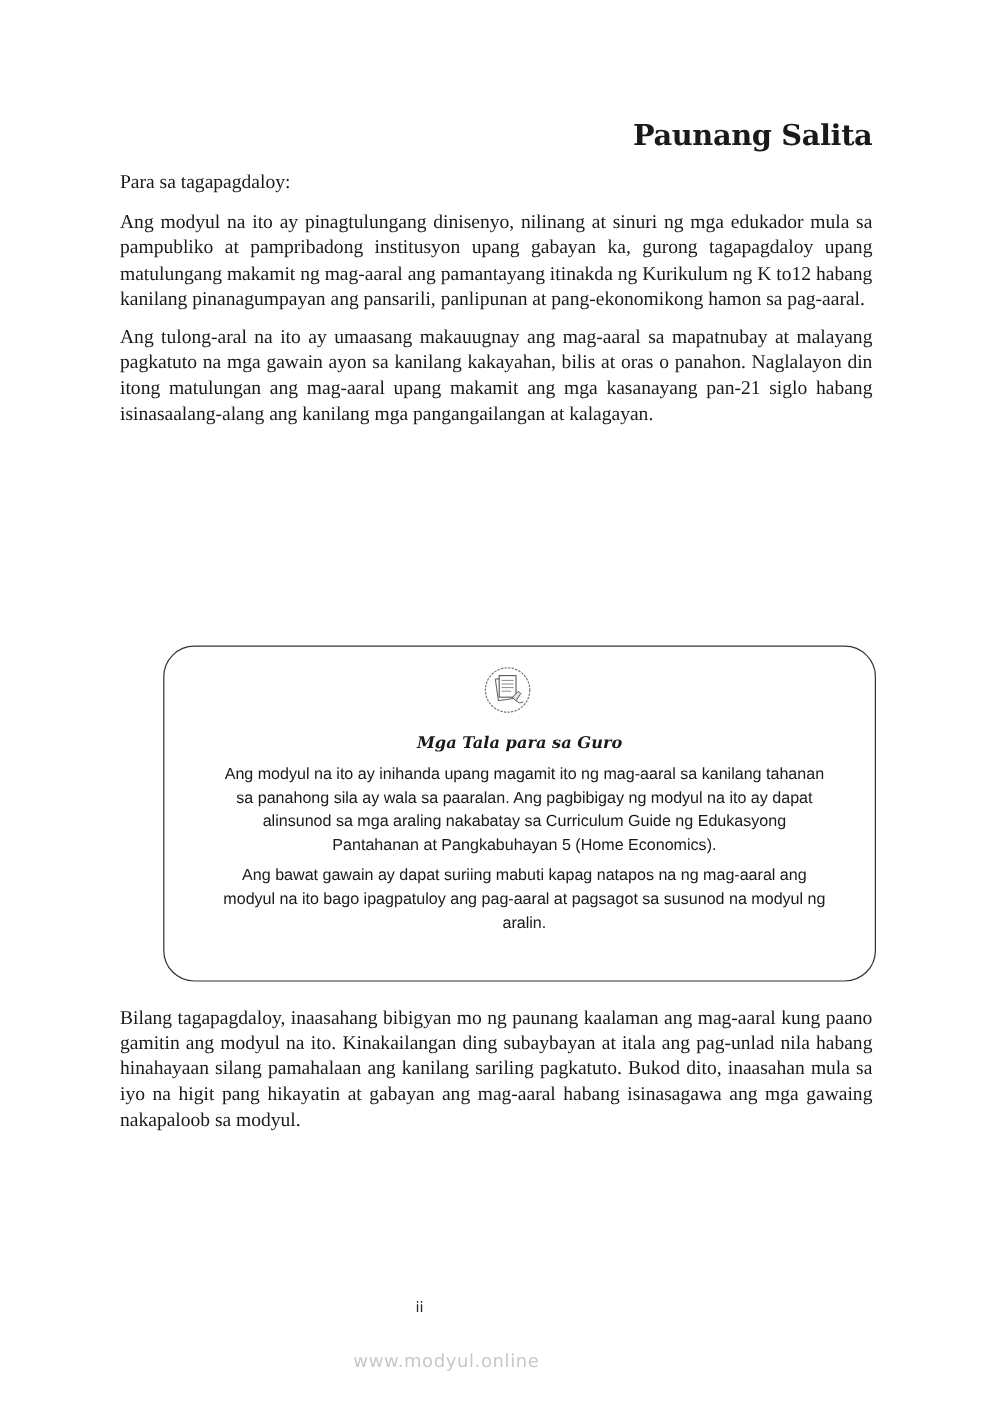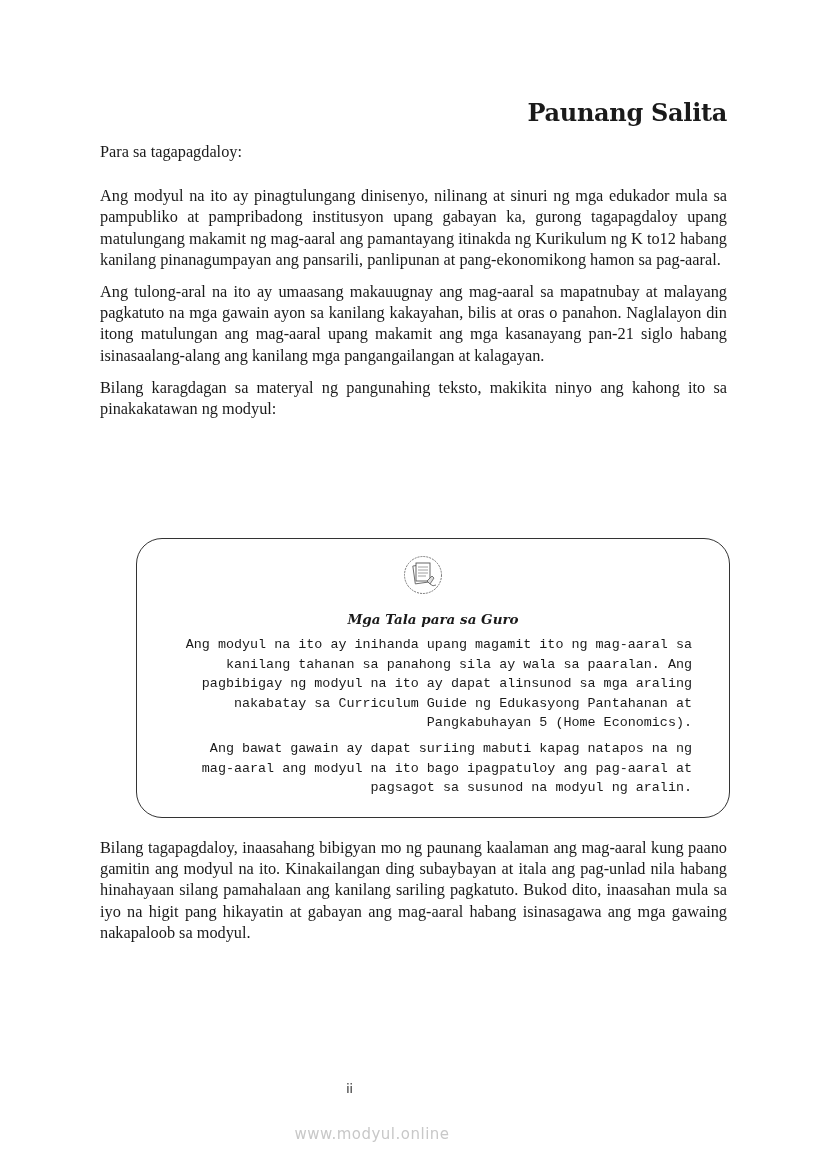--- a/index.html
+++ b/index.html
@@ -1,45 +1,44 @@
 <!DOCTYPE html>
 <html><head>
   <meta charset="utf-8">
   <style>
     html, body { margin: 0; padding: 0; background: #ffffff; }
     body { width: 826px; height: 1169px; position: relative; overflow: hidden;
            font-family: "DejaVu Serif", "Liberation Serif", serif; color: #1a1a1a; }
     .page { position: absolute; left: 100px; top: 98px; width: 627px; }
     h1 { font-family: "DejaVu Serif", serif; font-size: 24px; font-weight: bold; margin: 0 0 14px 0; letter-spacing: -0.3px; text-align: right; }
     p { font-family: "Liberation Serif", serif; font-size: 16.3px; line-height: 21.2px; margin: 0 0 11px 0; text-align: justify; }
-    p.first { margin-bottom: 23px; }
+    p.first { margin-bottom: 12px; }
     b { font-family: "DejaVu Serif", serif; font-size: 14.2px; }
     .box { position: absolute; left: 136px; top: 538px; width: 594px; height: 280px;
            border: 1.5px solid #333; border-radius: 26px; box-sizing: border-box; }
     .box-icon { position: absolute; left: 266px; top: 16px; width: 40px; height: 40px; }
     .box-title { position: absolute; top: 72px; left: 0; width: 100%; text-align: center;
                  font-family: "DejaVu Serif", serif; font-style: italic; font-weight: bold; font-size: 13.5px; }
     .box-body { position: absolute; top: 96px; left: 45px; width: 510px;
                 font-family: "DejaVu Serif", serif; font-size: 13.4px; line-height: 19.6px; text-align: center; }
-    .box-body .bp { margin: 0 0 6px 0; text-align: right; font-family: Liberation Mono, monospace; font-size: 13.4px; line-height: 19.6px; }
+    .box-body .bp { margin: 0 0 6px 0; text-align: center; font-family: Liberation Sans, sans-serif; font-size: 13.4px; line-height: 19.6px; }
     .bottom { position: absolute; left: 100px; top: 837px; width: 627px; }
     .pagenum { position: absolute; top: 1082px; left: 0; width: 699px; text-align: center;
                font-family: "DejaVu Sans", sans-serif; font-size: 12px; color: #222; }
     .watermark { position: absolute; top: 1125px; left: 0; width: 744px; text-align: center;
                  font-family: "DejaVu Sans", sans-serif; font-size: 15px; color: #c8c8c8; letter-spacing: 0.5px; }
   </style>
 </head>
 <body>
 
 <div class="page">
   <h1>Paunang Salita</h1>
   <p class="first">Para sa tagapagdaloy:</p>
   <p>Ang modyul na ito ay pinagtulungang dinisenyo, nilinang at sinuri ng mga edukador mula sa pampubliko at pampribadong institusyon upang gabayan ka, gurong tagapagdaloy upang matulungang makamit ng mag-aaral ang pamantayang itinakda ng Kurikulum ng K to12 habang kanilang pinanagumpayan ang pansarili, panlipunan at pang-ekonomikong hamon sa pag-aaral.</p>
   <p>Ang tulong-aral na ito ay umaasang makauugnay ang mag-aaral sa mapatnubay at malayang pagkatuto na mga gawain ayon sa kanilang kakayahan, bilis at oras o panahon. Naglalayon din itong matulungan ang mag-aaral upang makamit ang mga kasanayang pan-21 siglo habang isinasaalang-alang ang kanilang mga pangangailangan at kalagayan.</p>
-  <p>Bilang karagdagan sa materyal ng pangunahing teksto, makikita ninyo ang kahong ito sa pinakakatawan ng modyul:</p>
 </div>
 
 <div class="box">
   <div class="box-icon">
     <svg width="40" height="40" viewBox="0 0 40 40">
       <circle cx="20" cy="20" r="18.5" fill="none" stroke="#777" stroke-width="1" stroke-dasharray="2 1"></circle>
       <rect x="11" y="10" width="14" height="18" fill="#fff" stroke="#666" stroke-width="0.9" transform="rotate(-8 18 19)"></rect>
       <rect x="13" y="8" width="14" height="18" fill="#fff" stroke="#555" stroke-width="0.9"></rect>
       <line x1="15" y1="12" x2="25" y2="12" stroke="#888" stroke-width="0.8"></line>
       <line x1="15" y1="15" x2="25" y2="15" stroke="#888" stroke-width="0.8"></line>

